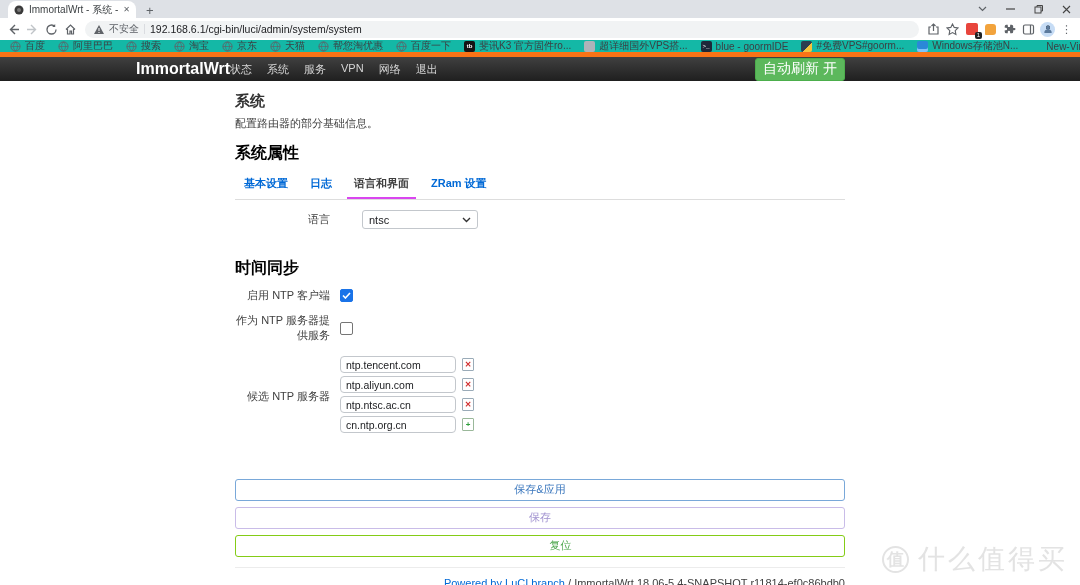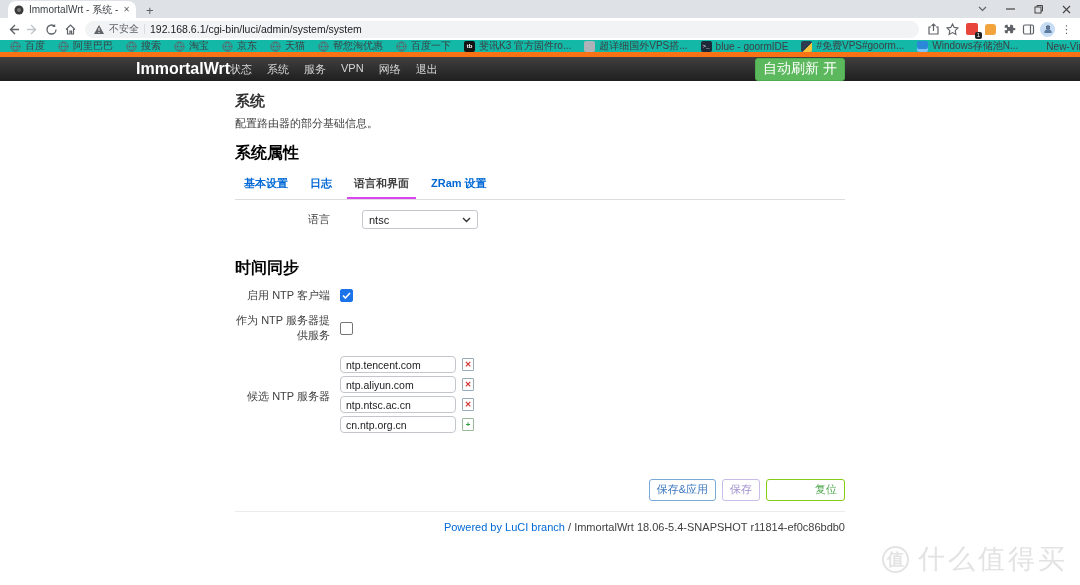--- a/index.html
+++ b/index.html
@@ -73,21 +73,21 @@
   .server-list { display: flex; flex-direction: column; gap: 3px; }
   .server-line { display: flex; align-items: center; gap: 6px; height: 17px; }
   .server-input { width: 116px; height: 17px; border: 1px solid #c3c7cc; border-radius: 4px;
     font-size: 10.5px; padding: 0 5px; color: #202124; font-family: "Liberation Sans", sans-serif; }
   .entry-icon { width: 12px; height: 13px; background: #fff; border: 1px solid #9aabb8;
     display: flex; align-items: center; justify-content: center; font-size: 8px; font-weight: bold;
     border-radius: 1px; cursor: pointer; }
   .entry-icon.remove { color: #d22f2f; }
   .entry-icon.add { color: #2e9e3a; border-color: #9ab89a; }
 
-  .actions { display: flex; justify-content: flex-end; gap: 6px; margin-top: 46px; }
+  .actions { display: flex; justify-content: flex-end; gap: 6px; margin-top: 46px; flex-direction: column; }
   .btn { background: #fff; font-size: 11px; padding: 2px 7px 3px; border-radius: 3px; cursor: pointer;
     font-family: "Liberation Sans", sans-serif; }
   .btn-apply { color: #3c78be; border: 1px solid #79a8d9; }
   .btn-save { color: #a091cf; border: 1px solid #c9bce8; }
   .btn-reset { color: #4ca64c; border: 1px solid #84cc16; padding-left: 48px; }
 
   .footer-rule { border: none; border-top: 1px solid #ececec; margin: 10px 0 9px; }
   footer { text-align: right; font-size: 11px; color: #404040; }
   footer a { color: #0069d6; text-decoration: none; }
 

